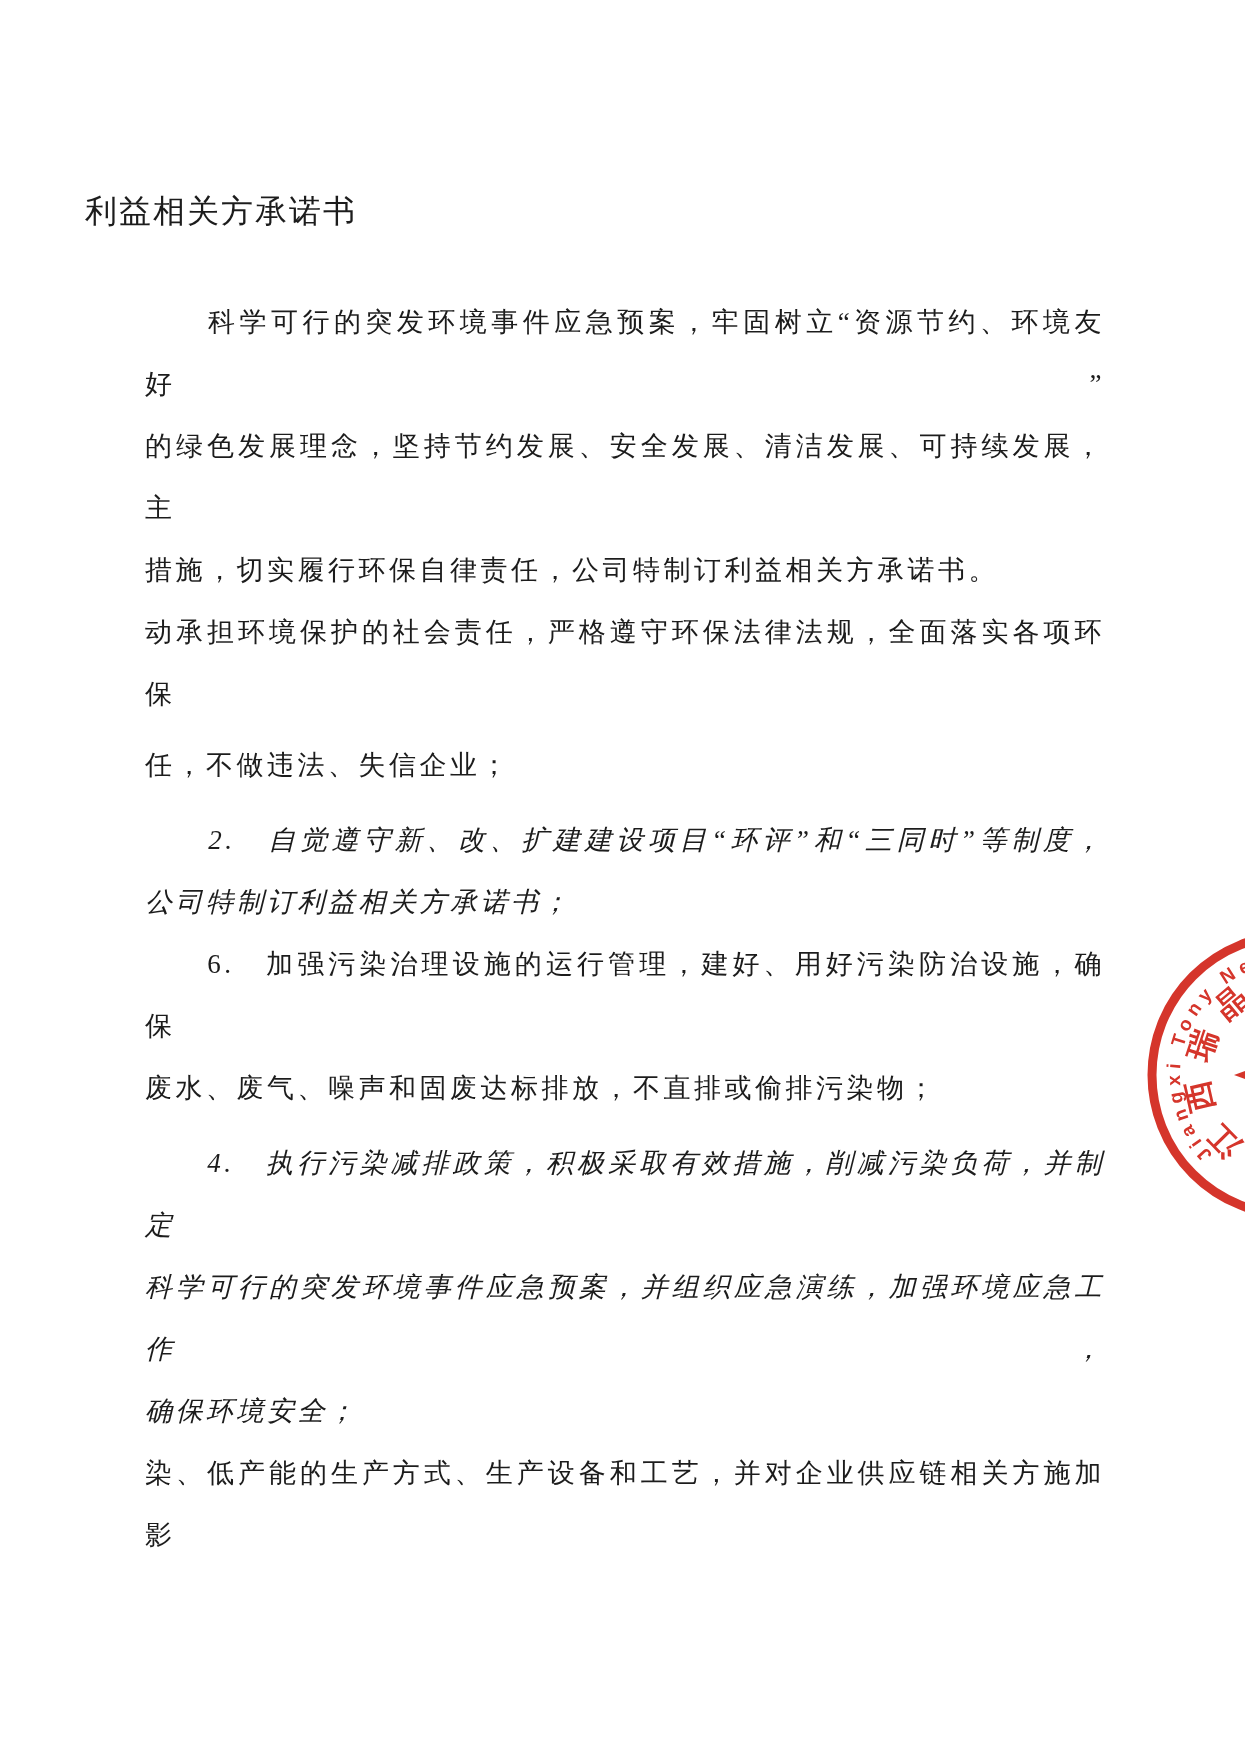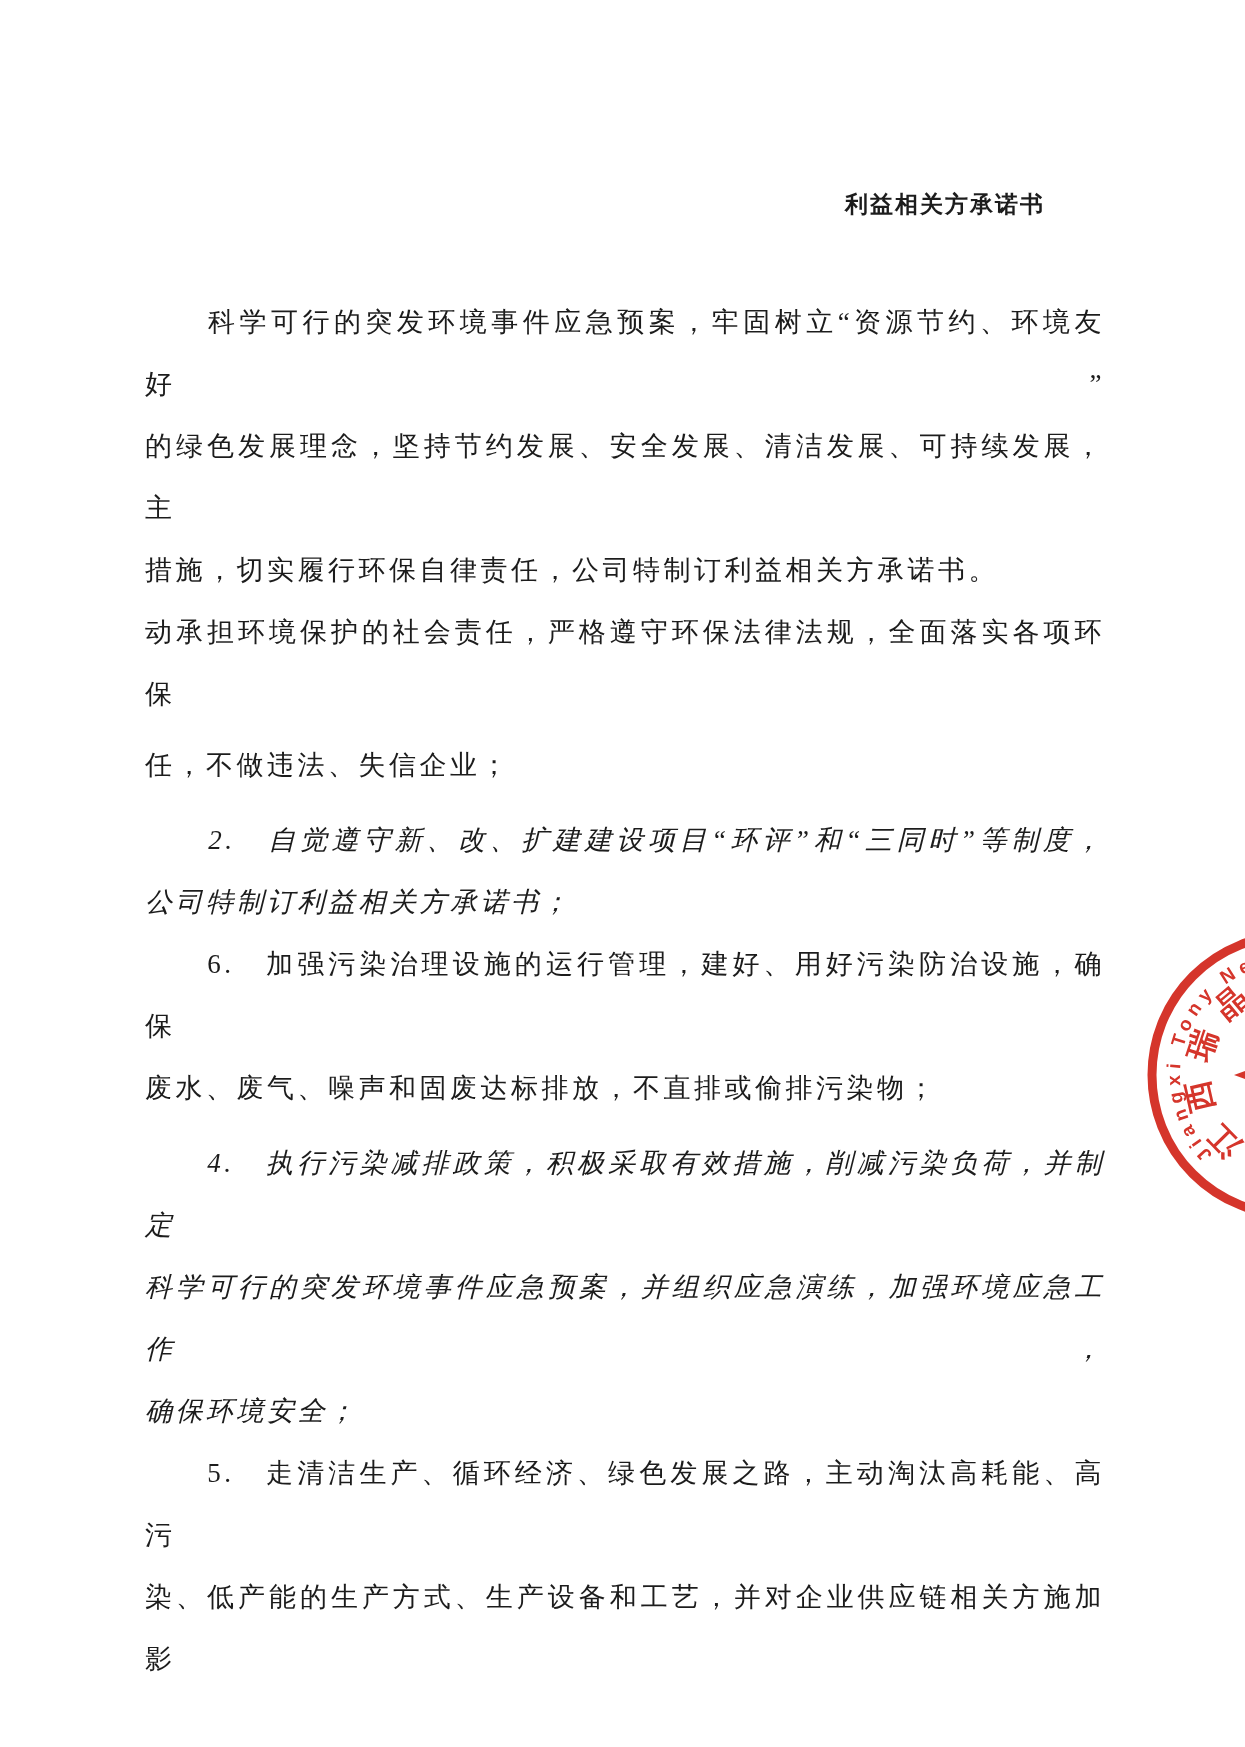--- a/index.html
+++ b/index.html
@@ -11,24 +11,24 @@
     background: #ffffff;
     overflow: hidden;
     font-family: "Liberation Serif", serif;
     color: #1c1c1c;
   }
   .doc-title {
     position: absolute;
     top: 166px;
     left: 85px;
     width: 960px;
-    text-align: right;
-    font-size: 23px;
+    text-align: left;
+    font-size: 32px;
     line-height: 48px;
-    font-weight: 700;
+    font-weight: 400;
     letter-spacing: 2px;
     white-space: nowrap;
   }
   .doc-body {
     position: absolute;
     top: 291px;
     left: 145px;
     width: 960px;
     font-size: 27px;
     line-height: 62px;
@@ -95,21 +95,20 @@
       <div class="line">废水、废气、噪声和固废达标排放，不直排或偷排污染物；</div>
     </div>
 
     <div class="para gap-m">
       <div class="line fill">　　4.　执行污染减排政策，积极采取有效措施，削减污染负荷，并制定</div>
       <div class="line fill">科学可行的突发环境事件应急预案，并组织应急演练，加强环境应急工作，</div>
       <div class="line">确保环境安全；</div>
     </div>
 
     <div class="para gap-0">
-      <div class="line fill">　　5.　走清洁生产、循环经济、绿色发展之路，主动淘汰高耗能、高污</div>
       <div class="line fill">染、低产能的生产方式、生产设备和工艺，并对企业供应链相关方施加影</div>
 
     </div>
 
   </div>
 
   <div class="seal">
     <svg width="320" height="320" viewBox="0 0 320 320">
       <defs>
         <path id="seal-en-arc" d="M 80.8 239.2 A 112 112 0 1 1 239.2 239.2" fill="none"></path>

